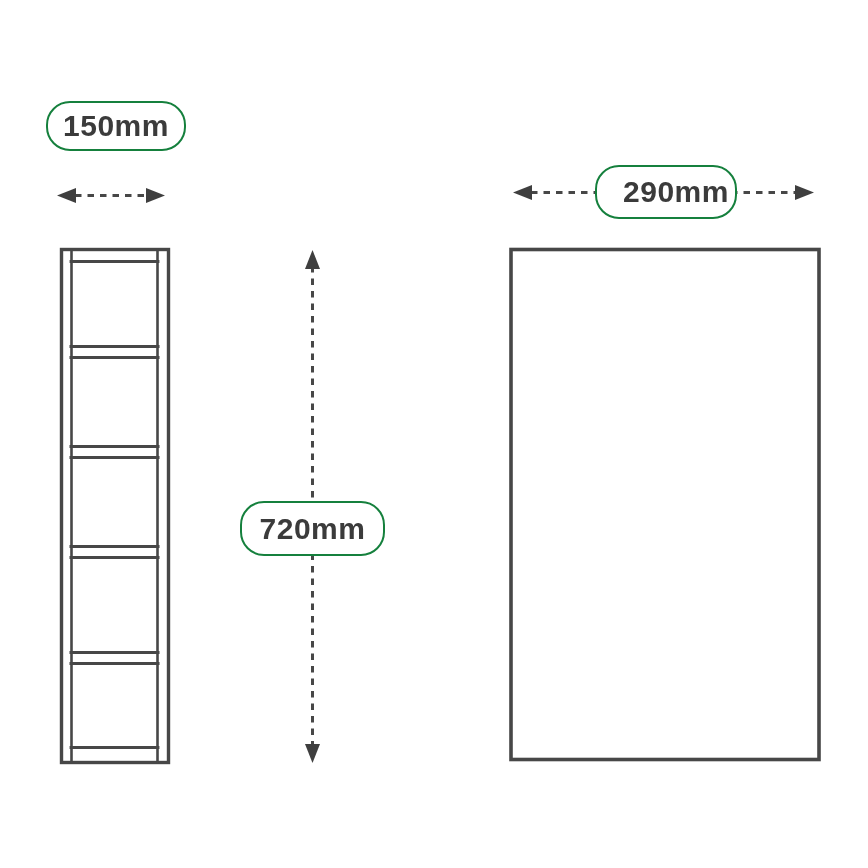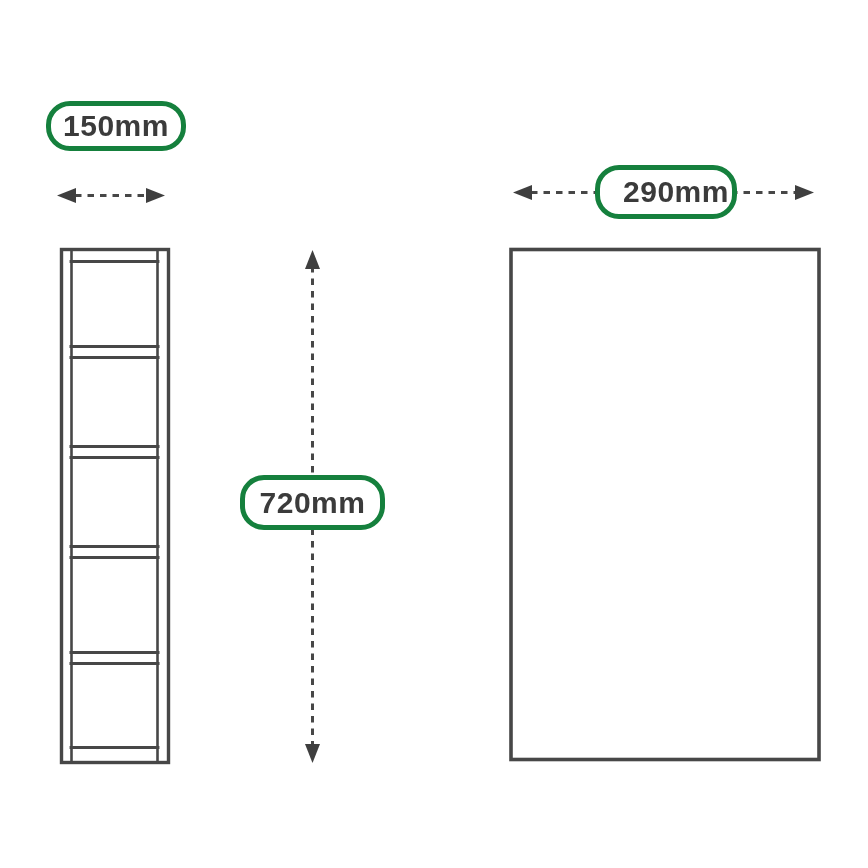--- a/index.html
+++ b/index.html
@@ -17,33 +17,33 @@
   }
   .stage svg {
     position: absolute;
     left: 0;
     top: 0;
   }
   .dim-label {
     position: absolute;
     box-sizing: border-box;
     background: #ffffff;
-    border: 5px solid #15803d;
+    border: 2px solid #15803d;
     border-radius: 24px;
     color: #3b3b3b;
     font-weight: 700;
     font-size: 30px;
     letter-spacing: 0.5px;
     display: flex;
     align-items: center;
     justify-content: center;
     text-align: center;
   }
   .label-side-width  { left: 46px;  top: 101px; width: 140px; height: 50px; }
-  .label-height      { left: 240px; top: 475px; width: 145px; height: 55px; }
+  .label-height      { left: 240px; top: 501px; width: 145px; height: 55px; }
   .label-front-width { left: 595px; top: 165px; width: 142px; height: 54px; padding-left: 20px; }
 </style>
 </head>
 <body>
 
 <div class="stage">
 
   <svg width="868" height="868" viewBox="0 0 868 868">
 
     <g fill="none" stroke="#474747" stroke-linecap="square">

